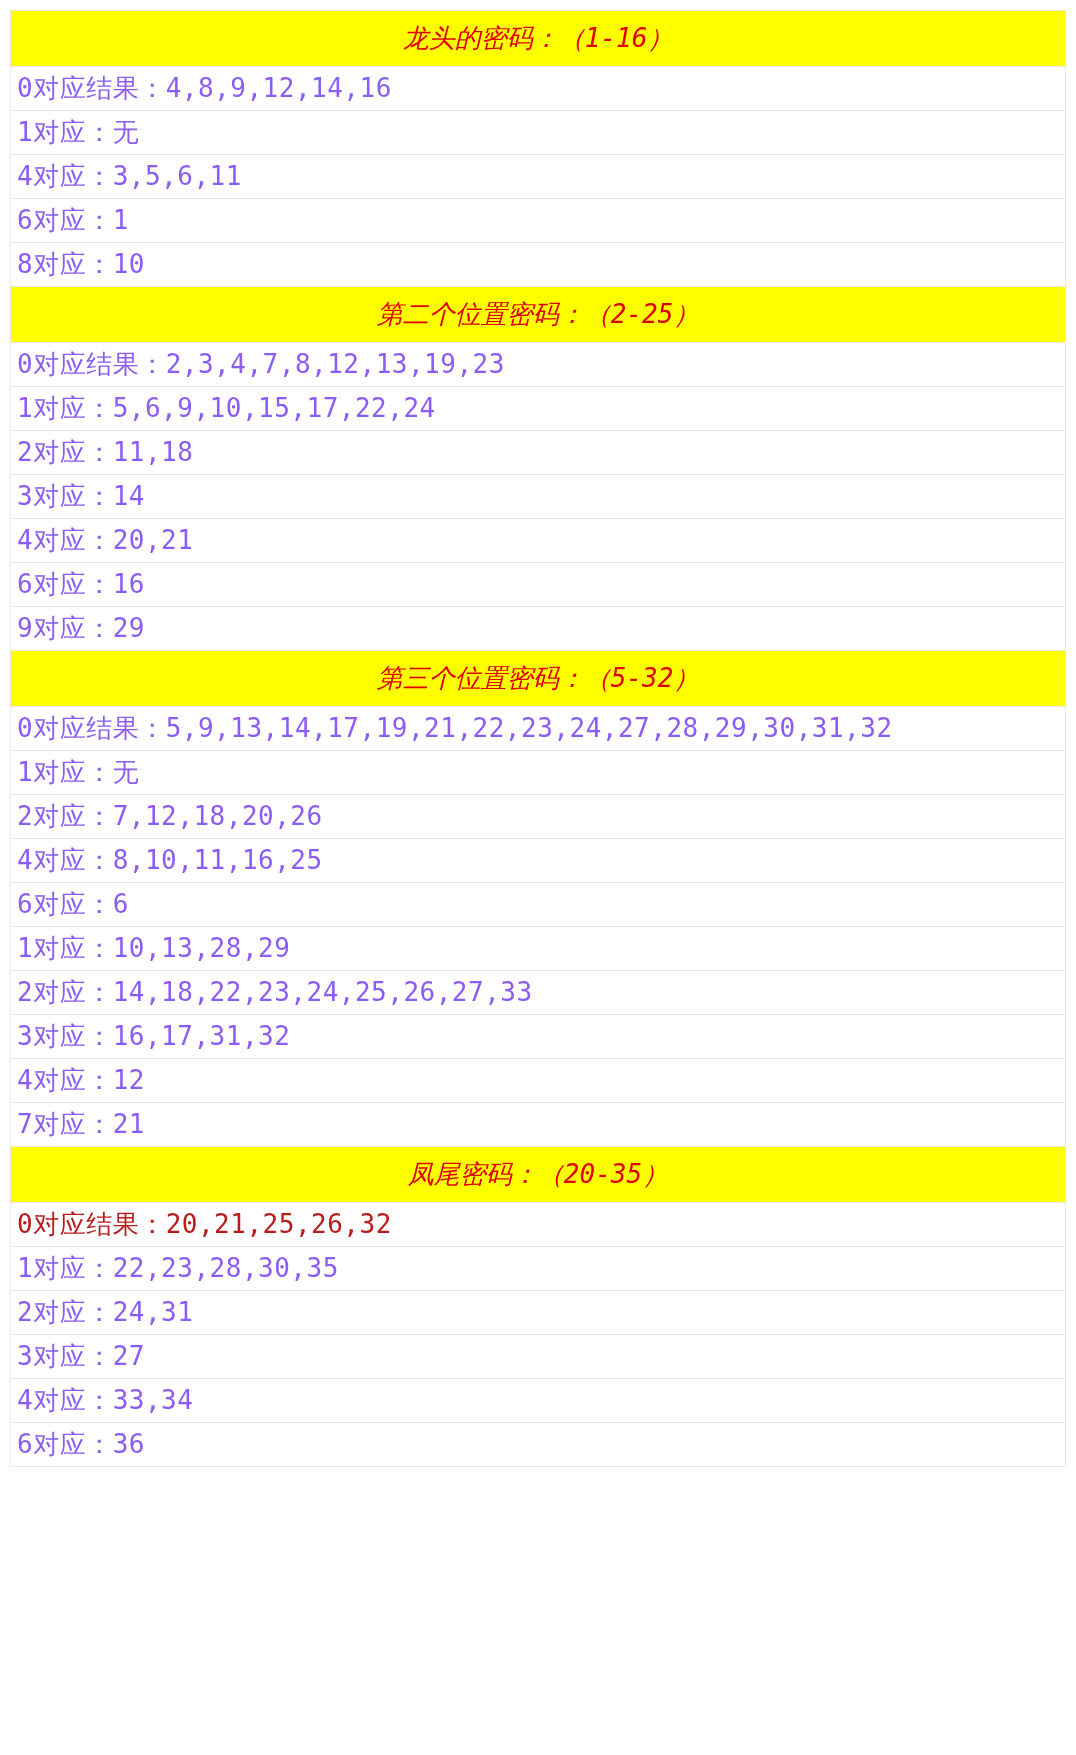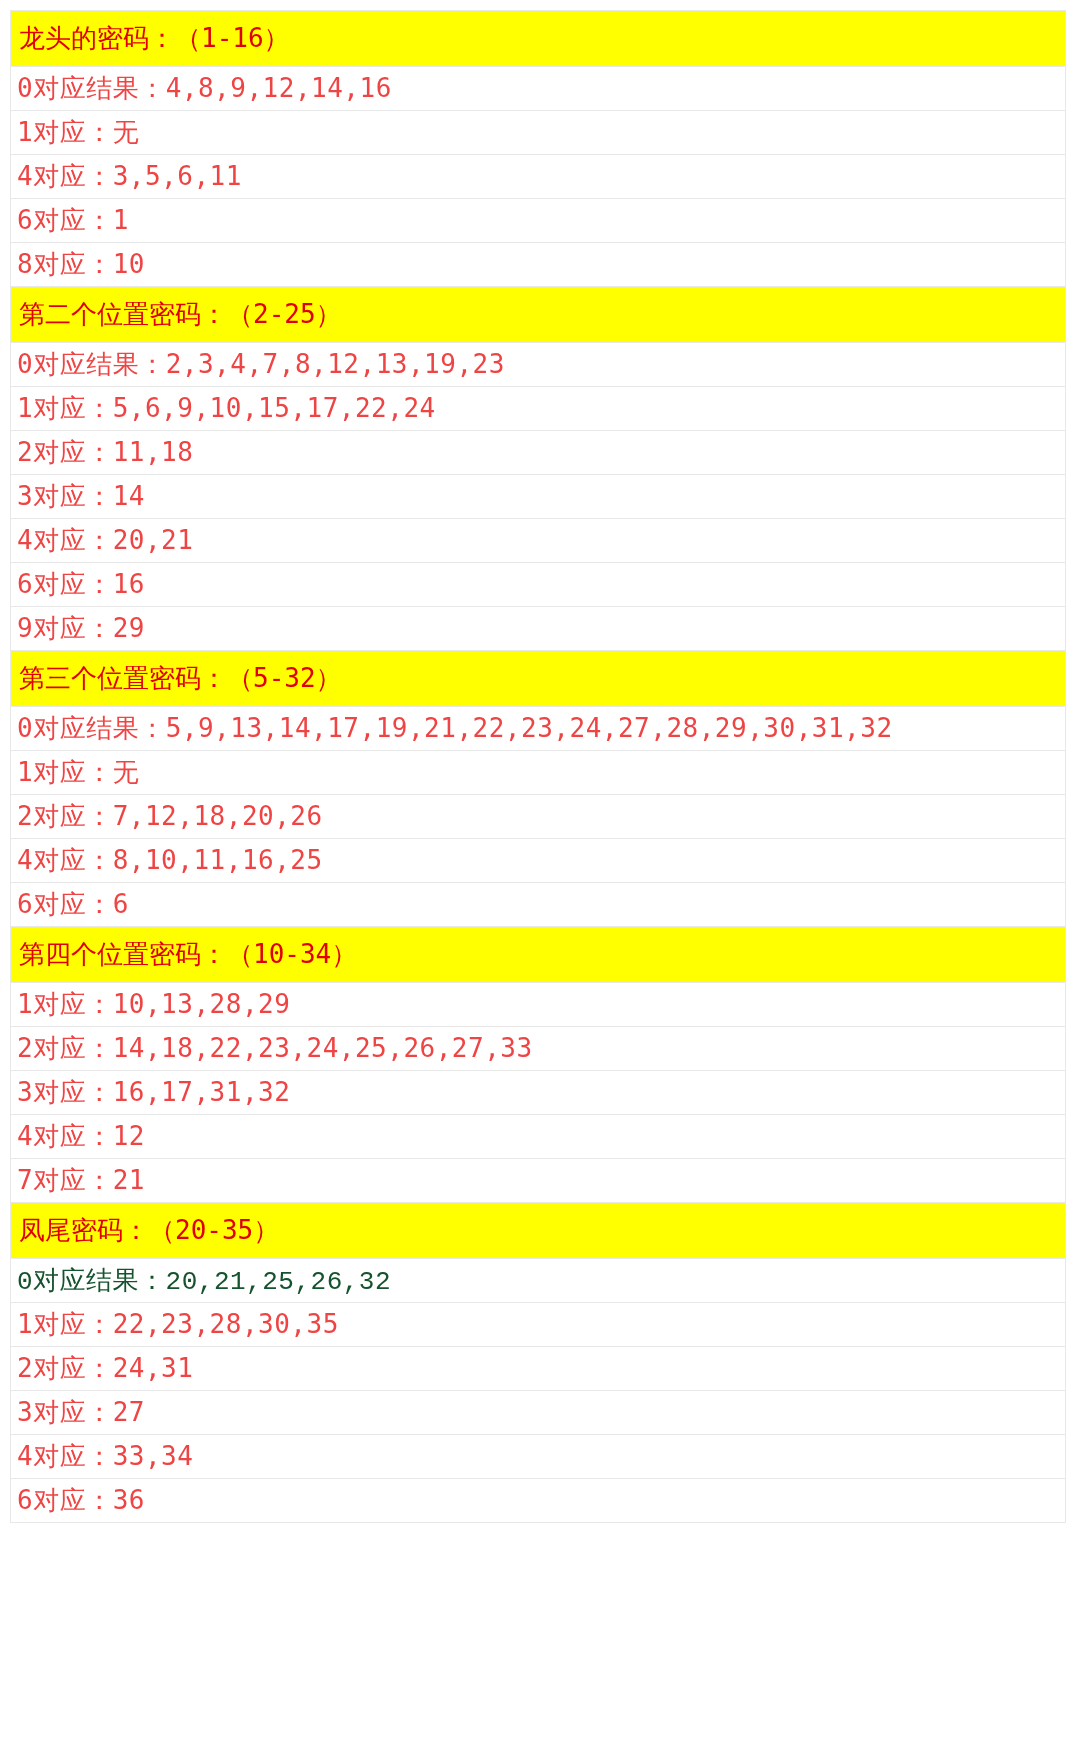--- a/index.html
+++ b/index.html
@@ -7,39 +7,40 @@
       font-family: "Microsoft YaHei", "SimSun", Arial, sans-serif;
       background: #ffffff;
       width: 1076px;
     }
     .container {
       padding: 10px;
     }
     .section-header {
       background: #ffff00;
       color: #e00000;
+      text-align: center;
       font-size: 26px;
       font-weight: 500;
-      padding: 10px 8px;
+      padding: 10px 0;
       border: 1px solid #e8e8e8;
       font-family: "Microsoft YaHei", "SimSun", monospace, sans-serif;
+      font-style: italic;
     }
     .data-row {
-      color: #ef4444;
+      color: #8b5cf6;
       font-size: 26px;
       padding: 4px 6px;
       border: 1px solid #e8e8e8;
       border-top: none;
       background: #ffffff;
       font-family: "SimSun", monospace, sans-serif;
       letter-spacing: 0.5px;
     }
     .muted {
-      color: #14532d;
-      font-family: Liberation Mono, monospace;
+      color: #b91c1c;
     }
     .section-header + .data-row,
     .data-row + .section-header {
       border-top: none;
     }
   </style>
 </head>
 <body>
 
 <div class="container" id="root">
@@ -56,21 +57,20 @@
     <div class="data-row">3对应：14</div>
     <div class="data-row">4对应：20,21</div>
     <div class="data-row">6对应：16</div>
     <div class="data-row">9对应：29</div>
     <div class="section-header">第三个位置密码：（5-32）</div>
     <div class="data-row">0对应结果：5,9,13,14,17,19,21,22,23,24,27,28,29,30,31,32</div>
     <div class="data-row">1对应：无</div>
     <div class="data-row">2对应：7,12,18,20,26</div>
     <div class="data-row">4对应：8,10,11,16,25</div>
     <div class="data-row">6对应：6</div>
-    <div class="section-header">第四个位置密码：（10-34）</div>
     <div class="data-row">1对应：10,13,28,29</div>
     <div class="data-row">2对应：14,18,22,23,24,25,26,27,33</div>
     <div class="data-row">3对应：16,17,31,32</div>
     <div class="data-row">4对应：12</div>
     <div class="data-row">7对应：21</div>
     <div class="section-header">凤尾密码：（20-35）</div>
     <div class="data-row muted">0对应结果：20,21,25,26,32</div>
     <div class="data-row">1对应：22,23,28,30,35</div>
     <div class="data-row">2对应：24,31</div>
     <div class="data-row">3对应：27</div>

